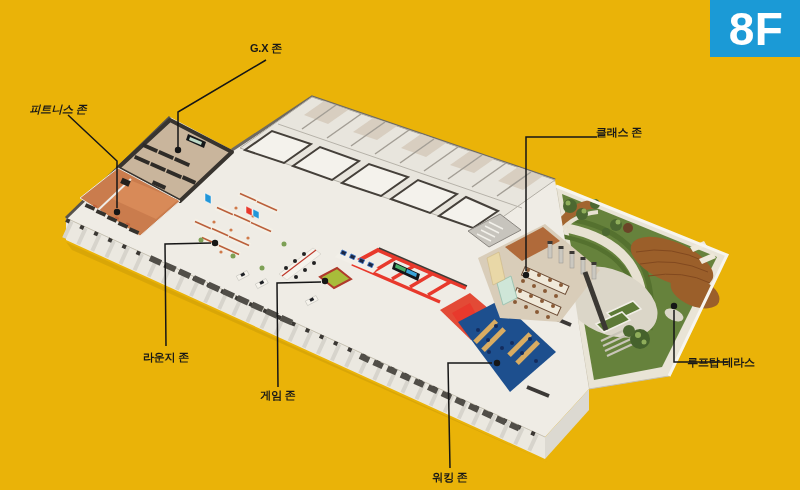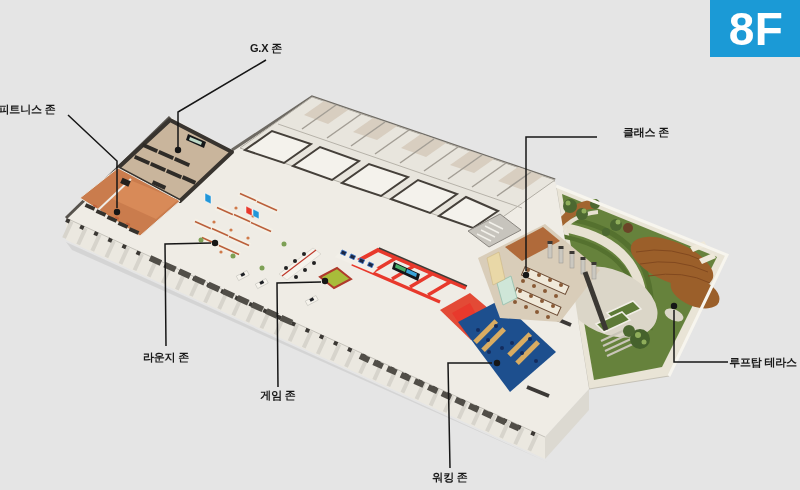--- a/index.html
+++ b/index.html
@@ -1,16 +1,16 @@
 <!DOCTYPE html>
 <html><head>
 <meta charset="utf-8">
 <style>
   html,body{margin:0;padding:0;background:#ffffff;}
-  #stage{position:relative;width:800px;height:490px;background:#e5e5e5;overflow:hidden;
+  #stage{position:relative;width:800px;height:490px;background:#eab308;overflow:hidden;
          font-family:"Liberation Sans","DejaVu Sans",sans-serif;}
   #plan-svg{position:absolute;left:0;top:0;}
   .zone-label{position:absolute;transform:translate(-50%,-50%);font-size:11px;font-weight:700;
               color:#181818;letter-spacing:-0.2px;white-space:nowrap;cursor:pointer;}
   #floor-badge{position:absolute;left:710px;top:0;width:92px;height:57px;background:#1b9ad6;
                display:flex;align-items:center;justify-content:center;color:#ffffff;
                font-size:46px;font-weight:700;letter-spacing:0.5px;cursor:pointer;}
 </style>
 </head>
 <body>
@@ -347,22 +347,22 @@
     <circle cx="117" cy="212" r="3.2"></circle>
     <circle cx="215" cy="243" r="3.2"></circle>
     <circle cx="526" cy="275" r="3.2"></circle>
     <circle cx="325" cy="281" r="3.2"></circle>
     <circle cx="497" cy="363" r="3.2"></circle>
     <circle cx="674" cy="306" r="3.2"></circle>
   </g>
 </svg>
 
 <div class="zone-label" style="left:266px;top:48px;">G.X 존</div>
-<div class="zone-label" style="left:27px;top:109px;">피트니스 존</div>
-<div class="zone-label" style="left:619px;top:132px;margin-left:27px;">클래스 존</div>
+<div class="zone-label" style="left:58px;top:109px;font-style:italic;">피트니스 존</div>
+<div class="zone-label" style="left:619px;top:132px;">클래스 존</div>
 <div class="zone-label" style="left:166px;top:357px;text-align:center;">라운지 존</div>
 <div class="zone-label" style="left:278px;top:395px;text-align:right;">게임 존</div>
 <div class="zone-label" style="left:450px;top:477px;">워킹 존</div>
-<div class="zone-label" style="left:763px;top:362px;">루프탑 테라스</div>
+<div class="zone-label" style="left:721px;top:362px;">루프탑 테라스</div>
 
 <div id="floor-badge">8F</div>
 
 </div>
 
 </body></html>

